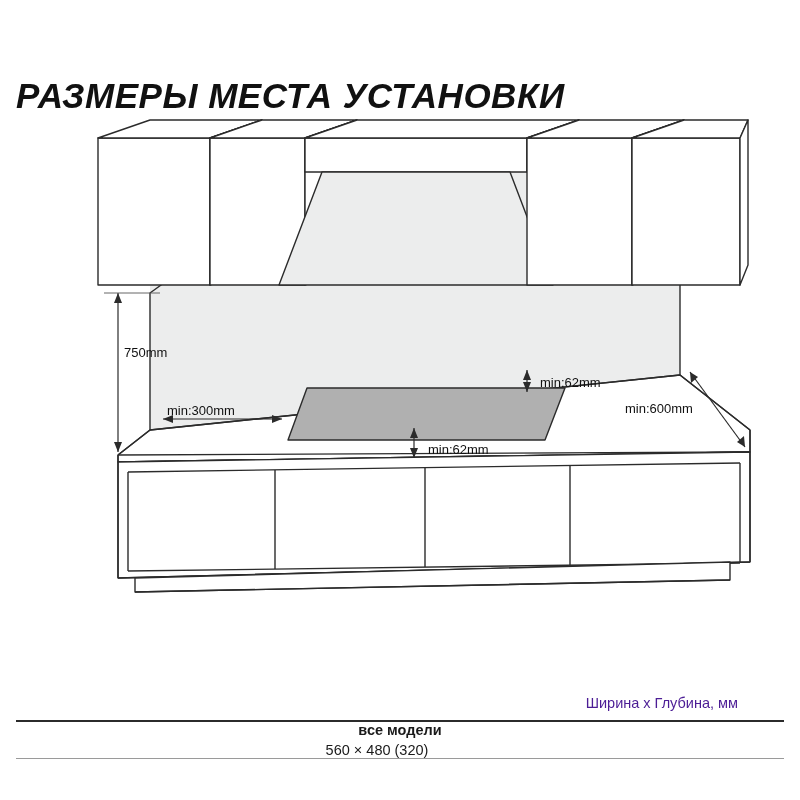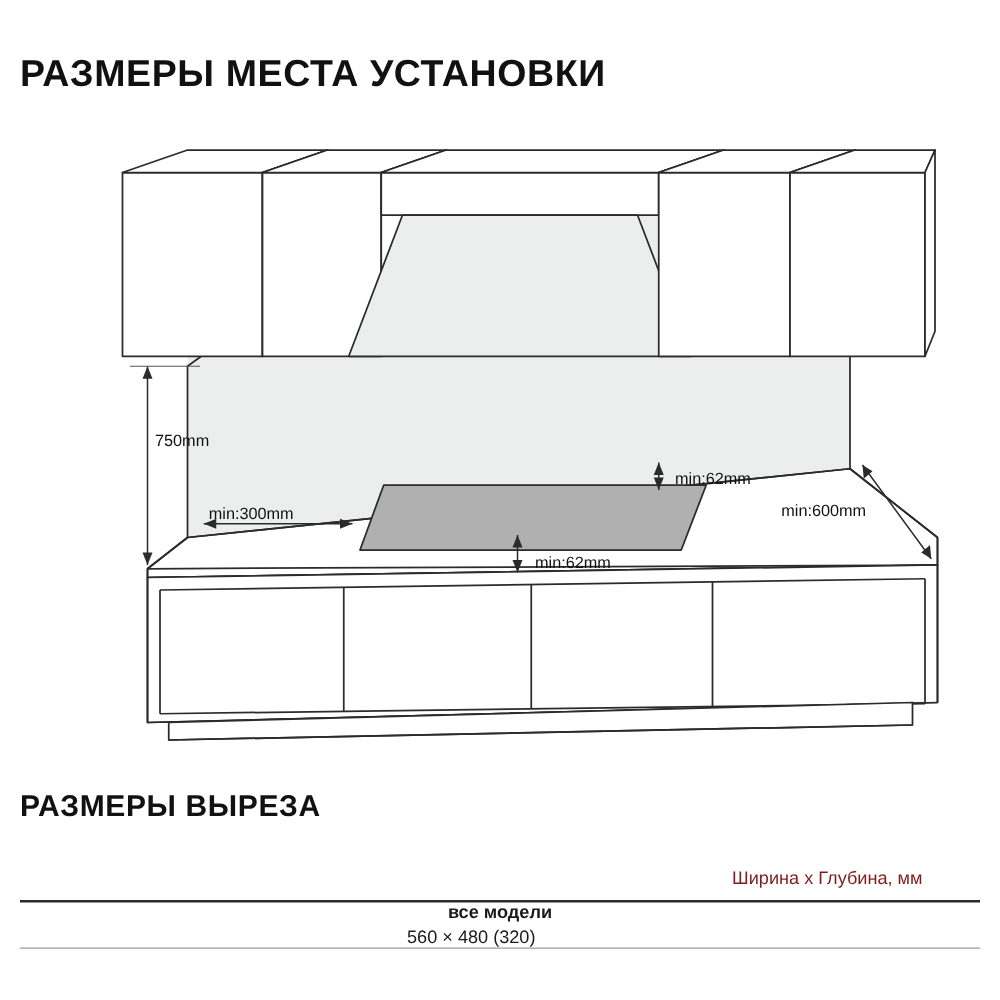--- a/index.html
+++ b/index.html
@@ -12,39 +12,39 @@
     overflow:hidden;
   }
   .page{position:absolute;inset:0;}
 
   .title{
     position:absolute;
     font-weight:bold;
     letter-spacing:0.5px;
     color:#111;
   }
-  #title-install{ left:16px; top:43px; font-size:30px; }
+  #title-install{ left:16px; top:76px; font-size:35px;font-style:italic; }
   #title-cutout{ left:16px; top:632px; font-size:24px; }
 
   svg.diagram{position:absolute;left:0;top:0;width:800px;height:800px;}
 
   .tbl{
     position:absolute;
     left:16px; top:686px;
     width:768px;
   }
   .tbl .row{
     display:flex;
     align-items:center;
     justify-content:space-between;
   }
   .tbl .hdr{
     height:34px;
     font-size:14.5px;
-    color:#7f1d1d;
+    color:#4c1d95;
   }
   .tbl .hdr .left{visibility:hidden;}
   .tbl .hdr .right{padding-right:46px;}
   .rule{
     height:2px;background:#2b2b2b;width:100%;
   }
   .rule.thin{height:1px;background:#9a9a9a;}
   .tbl .body{
     height:36px;
     font-size:14.5px;
@@ -137,21 +137,20 @@
 
     <g font-family="Liberation Sans, sans-serif" font-size="13" fill="#111">
       <text x="124" y="357">750mm</text>
       <text x="167" y="415">min:300mm</text>
       <text x="540" y="387">min:62mm</text>
       <text x="428" y="454">min:62mm</text>
       <text x="625" y="413">min:600mm</text>
     </g>
   </svg>
 
-  <div class="title" id="title-cutout">РАЗМЕРЫ ВЫРЕЗА</div>
 
   <div class="tbl">
     <div class="row hdr">
       <div class="left"></div>
       <div class="right">Ширина x Глубина, мм</div>
     </div>
     <div class="rule"></div>
     <div class="row body">
       <div class="left">все модели</div>
       <div class="right">560 × 480 (320)</div>

